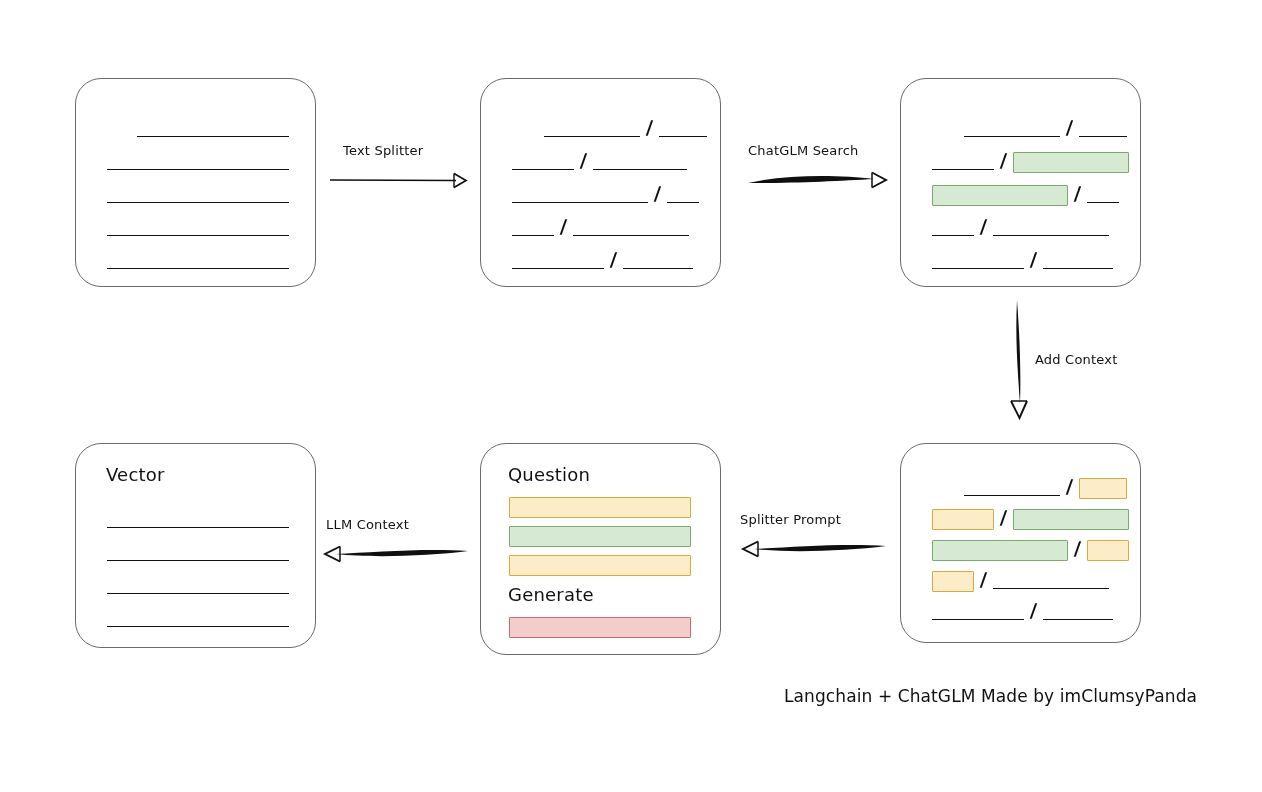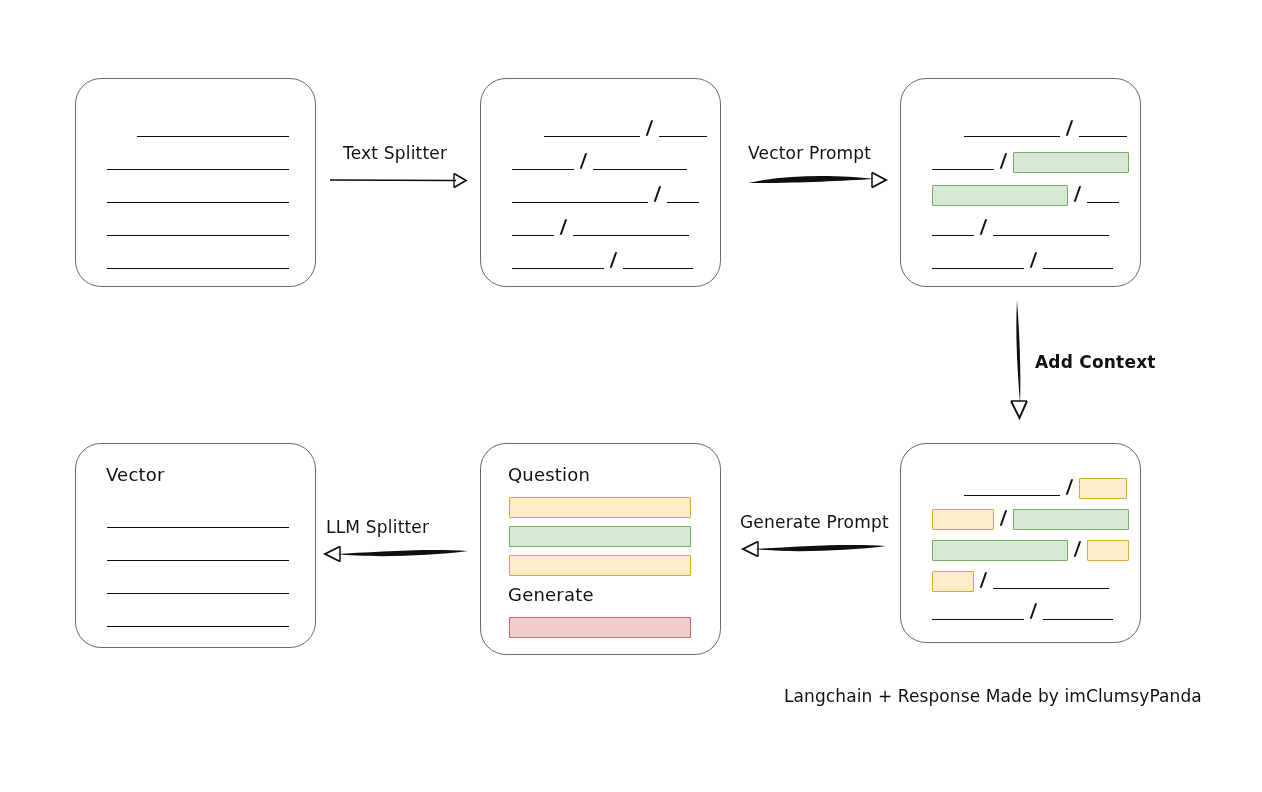--- a/index.html
+++ b/index.html
@@ -74,21 +74,21 @@
     letter-spacing: .2px;
     color: #111;
     white-space: nowrap;
   }
 
   
   .arrow-group { position: absolute; }
   .arrow-label {
     position: absolute;
     font-family: "DejaVu Sans", sans-serif;
-    font-size: 17px;
+    font-size: 13px;
     color: #111;
     white-space: nowrap;
     letter-spacing: .2px;
   }
   .arrow-svg { position: absolute; overflow: visible; }
 
   
   .footer {
     position: absolute;
     font-family: "DejaVu Sans", sans-serif;
@@ -253,48 +253,48 @@
 <div class="arrow-group" style="left:330px; top:143px; width:140px; height:50px;">
   <div class="arrow-label" style="left:13px; top:0px;">Text Splitter</div>
   <svg class="arrow-svg" style="left:0; top:26px;" width="140" height="22" viewBox="0 0 140 22">
     <path d="M0 11 L126 11.5" stroke="#0f0f0f" stroke-width="1.7" fill="none"></path>
     <path d="M124 4.5 L136 11.5 L124 18.5" stroke="#0f0f0f" stroke-width="1.7" fill="none" stroke-linejoin="miter"></path>
     <path d="M124 4.5 L124 18.5" stroke="#0f0f0f" stroke-width="1.4" fill="none"></path>
   </svg>
 </div>
 
 <div class="arrow-group" style="left:748px; top:143px; width:140px; height:50px;">
-  <div class="arrow-label" style="left:0px; top:0px;">Vector Prompt</div>
+  <div class="arrow-label" style="left:0px; top:0px;">ChatGLM Search</div>
   <svg class="arrow-svg" style="left:0; top:26px;" width="142" height="22" viewBox="0 0 142 22">
     <path d="M0 14 C40 5, 92 6, 126 10 C92 12, 40 14.5, 0 14 Z" fill="#0f0f0f"></path>
     <path d="M124 3.5 L138 11 L124 18.5" stroke="#0f0f0f" stroke-width="1.9" fill="none"></path>
     <path d="M124 3.5 L124 18.5" stroke="#0f0f0f" stroke-width="1.5" fill="none"></path>
   </svg>
 </div>
 
-<div class="arrow-group" style="left:1005px; top:300px; width:160px; height:125px;font-weight:bold;">
+<div class="arrow-group" style="left:1005px; top:300px; width:160px; height:125px;">
   <div class="arrow-label" style="left:30px; top:52px;">Add Context</div>
   <svg class="arrow-svg" style="left:0; top:0;" width="30" height="122" viewBox="0 0 30 122">
     <path d="M12 0 C15 40, 16 74, 15 104 C13 74, 10 40, 12 0 Z" fill="#0f0f0f"></path>
     <path d="M6 101 L14.5 118 L22 101" stroke="#0f0f0f" stroke-width="1.9" fill="none"></path>
     <path d="M6 101 L22 101" stroke="#0f0f0f" stroke-width="1.5" fill="none"></path>
   </svg>
 </div>
 
 <div class="arrow-group" style="left:740px; top:512px; width:150px; height:50px;">
-  <div class="arrow-label" style="left:0px; top:0px;">Generate Prompt</div>
+  <div class="arrow-label" style="left:0px; top:0px;">Splitter Prompt</div>
   <svg class="arrow-svg" style="left:0; top:26px;" width="146" height="22" viewBox="0 0 146 22">
     <path d="M146 8 C106 13, 50 15, 14 11 C50 9, 106 5, 146 8 Z" fill="#0f0f0f"></path>
     <path d="M18 3.5 L3 11 L18 18.5" stroke="#0f0f0f" stroke-width="1.9" fill="none"></path>
     <path d="M18 3.5 L18 18.5" stroke="#0f0f0f" stroke-width="1.5" fill="none"></path>
   </svg>
 </div>
 
 <div class="arrow-group" style="left:322px; top:517px; width:150px; height:50px;">
-  <div class="arrow-label" style="left:4px; top:0px;">LLM Splitter</div>
+  <div class="arrow-label" style="left:4px; top:0px;">LLM Context</div>
   <svg class="arrow-svg" style="left:0; top:26px;" width="146" height="22" viewBox="0 0 146 22">
     <path d="M146 8 C106 13, 50 15, 14 11 C50 9, 106 5, 146 8 Z" fill="#0f0f0f"></path>
     <path d="M18 3.5 L3 11 L18 18.5" stroke="#0f0f0f" stroke-width="1.9" fill="none"></path>
     <path d="M18 3.5 L18 18.5" stroke="#0f0f0f" stroke-width="1.5" fill="none"></path>
   </svg>
 </div>
 
-<div class="footer" style="left:784px; top:686px;">Langchain + Response Made by imClumsyPanda</div>
+<div class="footer" style="left:784px; top:686px;">Langchain + ChatGLM Made by imClumsyPanda</div>
 
 </body></html>

